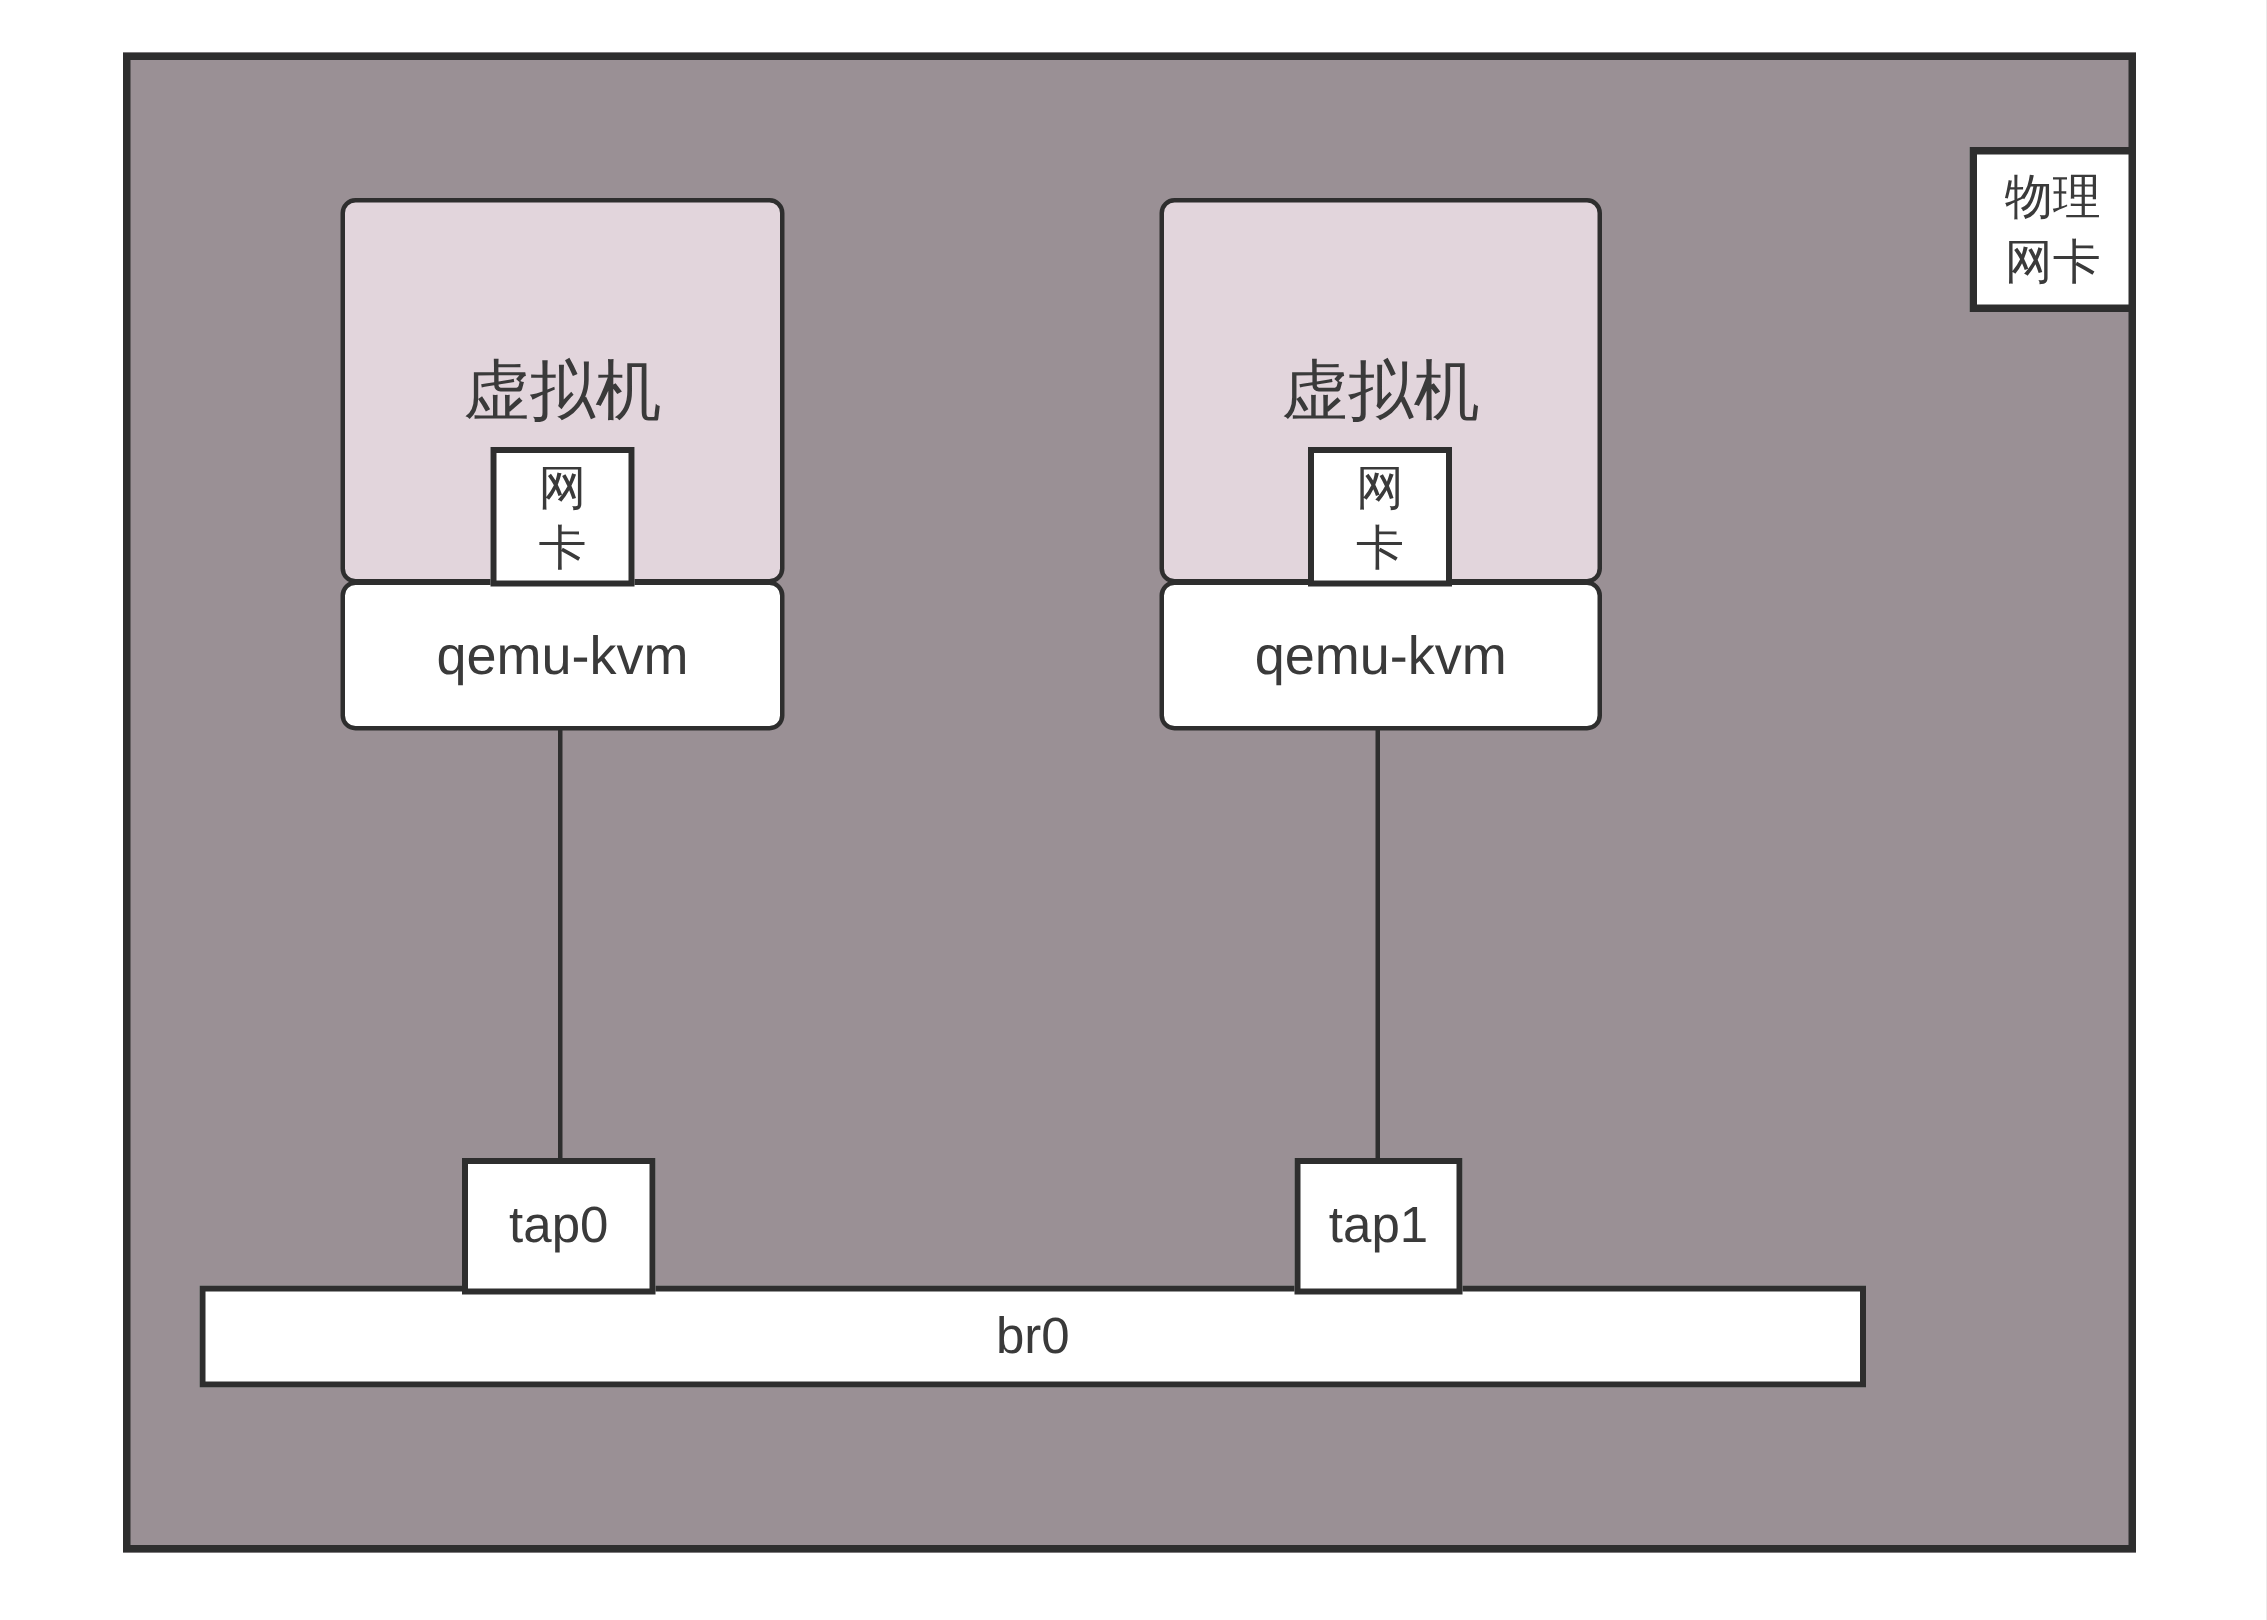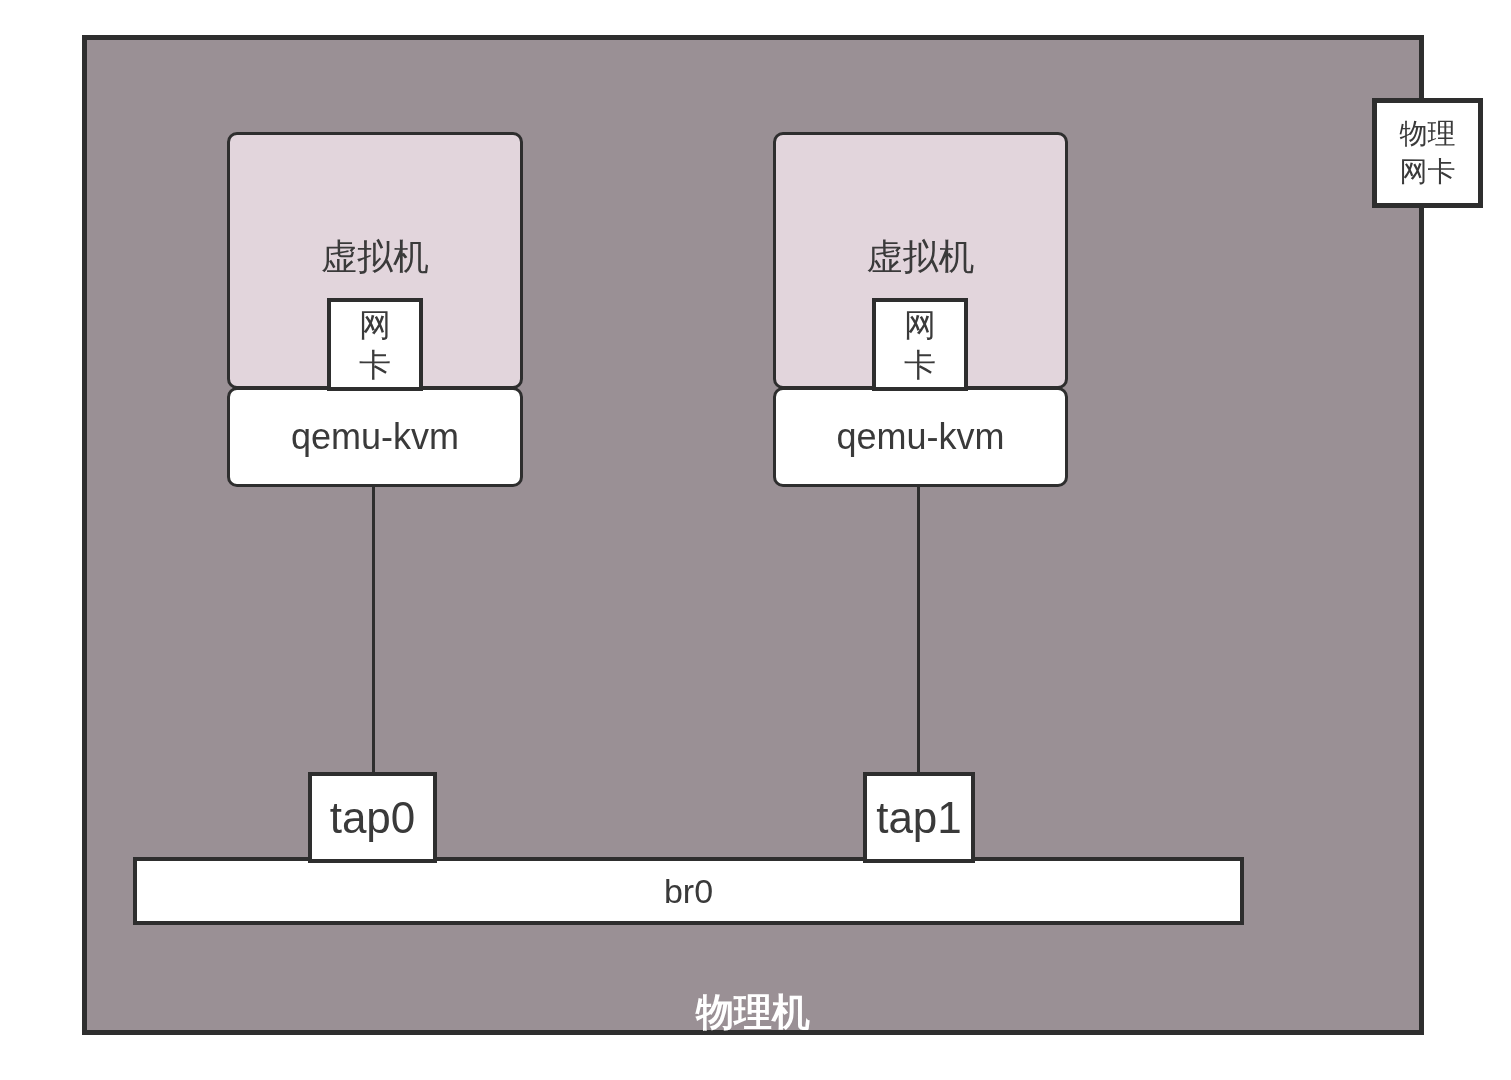--- a/index.html
+++ b/index.html
@@ -45,21 +45,21 @@
     border-radius: 10px;
     background: var(--vm-bg);
     z-index: 1;
     align-items: flex-start;
   }
   .vm-box.vm1 { left: 227px; }
   .vm-box.vm2 { left: 773px; width: 295px; }
   .vm-label {
     position: absolute;
     left: 0; right: 0; top: 102px;
-    font-size: 36px;
+    font-size: 44px;
     line-height: 1.1;
     text-align: center;
   }
   .qemu-box {
     width: 296px; top: 387px; height: 100px;
     border-radius: 10px;
     z-index: 2;
     font-size: 36px;
   }
   .qemu-box.q1 { left: 227px; }
@@ -78,35 +78,35 @@
     width: 3px; top: 485px; height: 291px;
     background: var(--border);
     z-index: 1;
   }
   .conn-line.l1 { left: 372px; }
   .conn-line.l2 { left: 917px; }
   .tap-box {
     top: 772px; height: 91px;
     border-width: 4px;
     z-index: 5;
-    font-size: 44px;
+    font-size: 34px;
   }
   .tap-box.t0 { left: 308px; width: 129px; }
   .tap-box.t1 { left: 863px; width: 112px; }
   .bridge-bar {
     left: 133px; top: 857px; width: 1111px; height: 68px;
     border-width: 4px;
     z-index: 4;
     font-size: 34px;
   }
   .pnic-box {
-    left: 1372px; top: 98px; width: 111px; height: 110px;
+    left: 1313px; top: 98px; width: 111px; height: 110px;
     border-width: 5px;
     z-index: 6;
-    font-size: 28px;
+    font-size: 32px;
     line-height: 1.35;
     white-space: pre-line;
   }
   .host-label {
     left: 82px; top: 987px; width: 1342px;
     text-align: center;
     font-size: 38px;
     font-weight: 700;
     color: var(--host-label-color);
     z-index: 2;
@@ -135,15 +135,14 @@
 卡</div>
   <div class="box qemu-box q2">qemu-kvm</div>
   <div class="abs conn-line l2"></div>
   <div class="box tap-box t1">tap1</div>
 
   <div class="box bridge-bar">br0</div>
 
   <div class="box pnic-box">物理
 网卡</div>
 
-  <div class="abs host-label">物理机</div>
 
 </div>
 
 </body></html>

